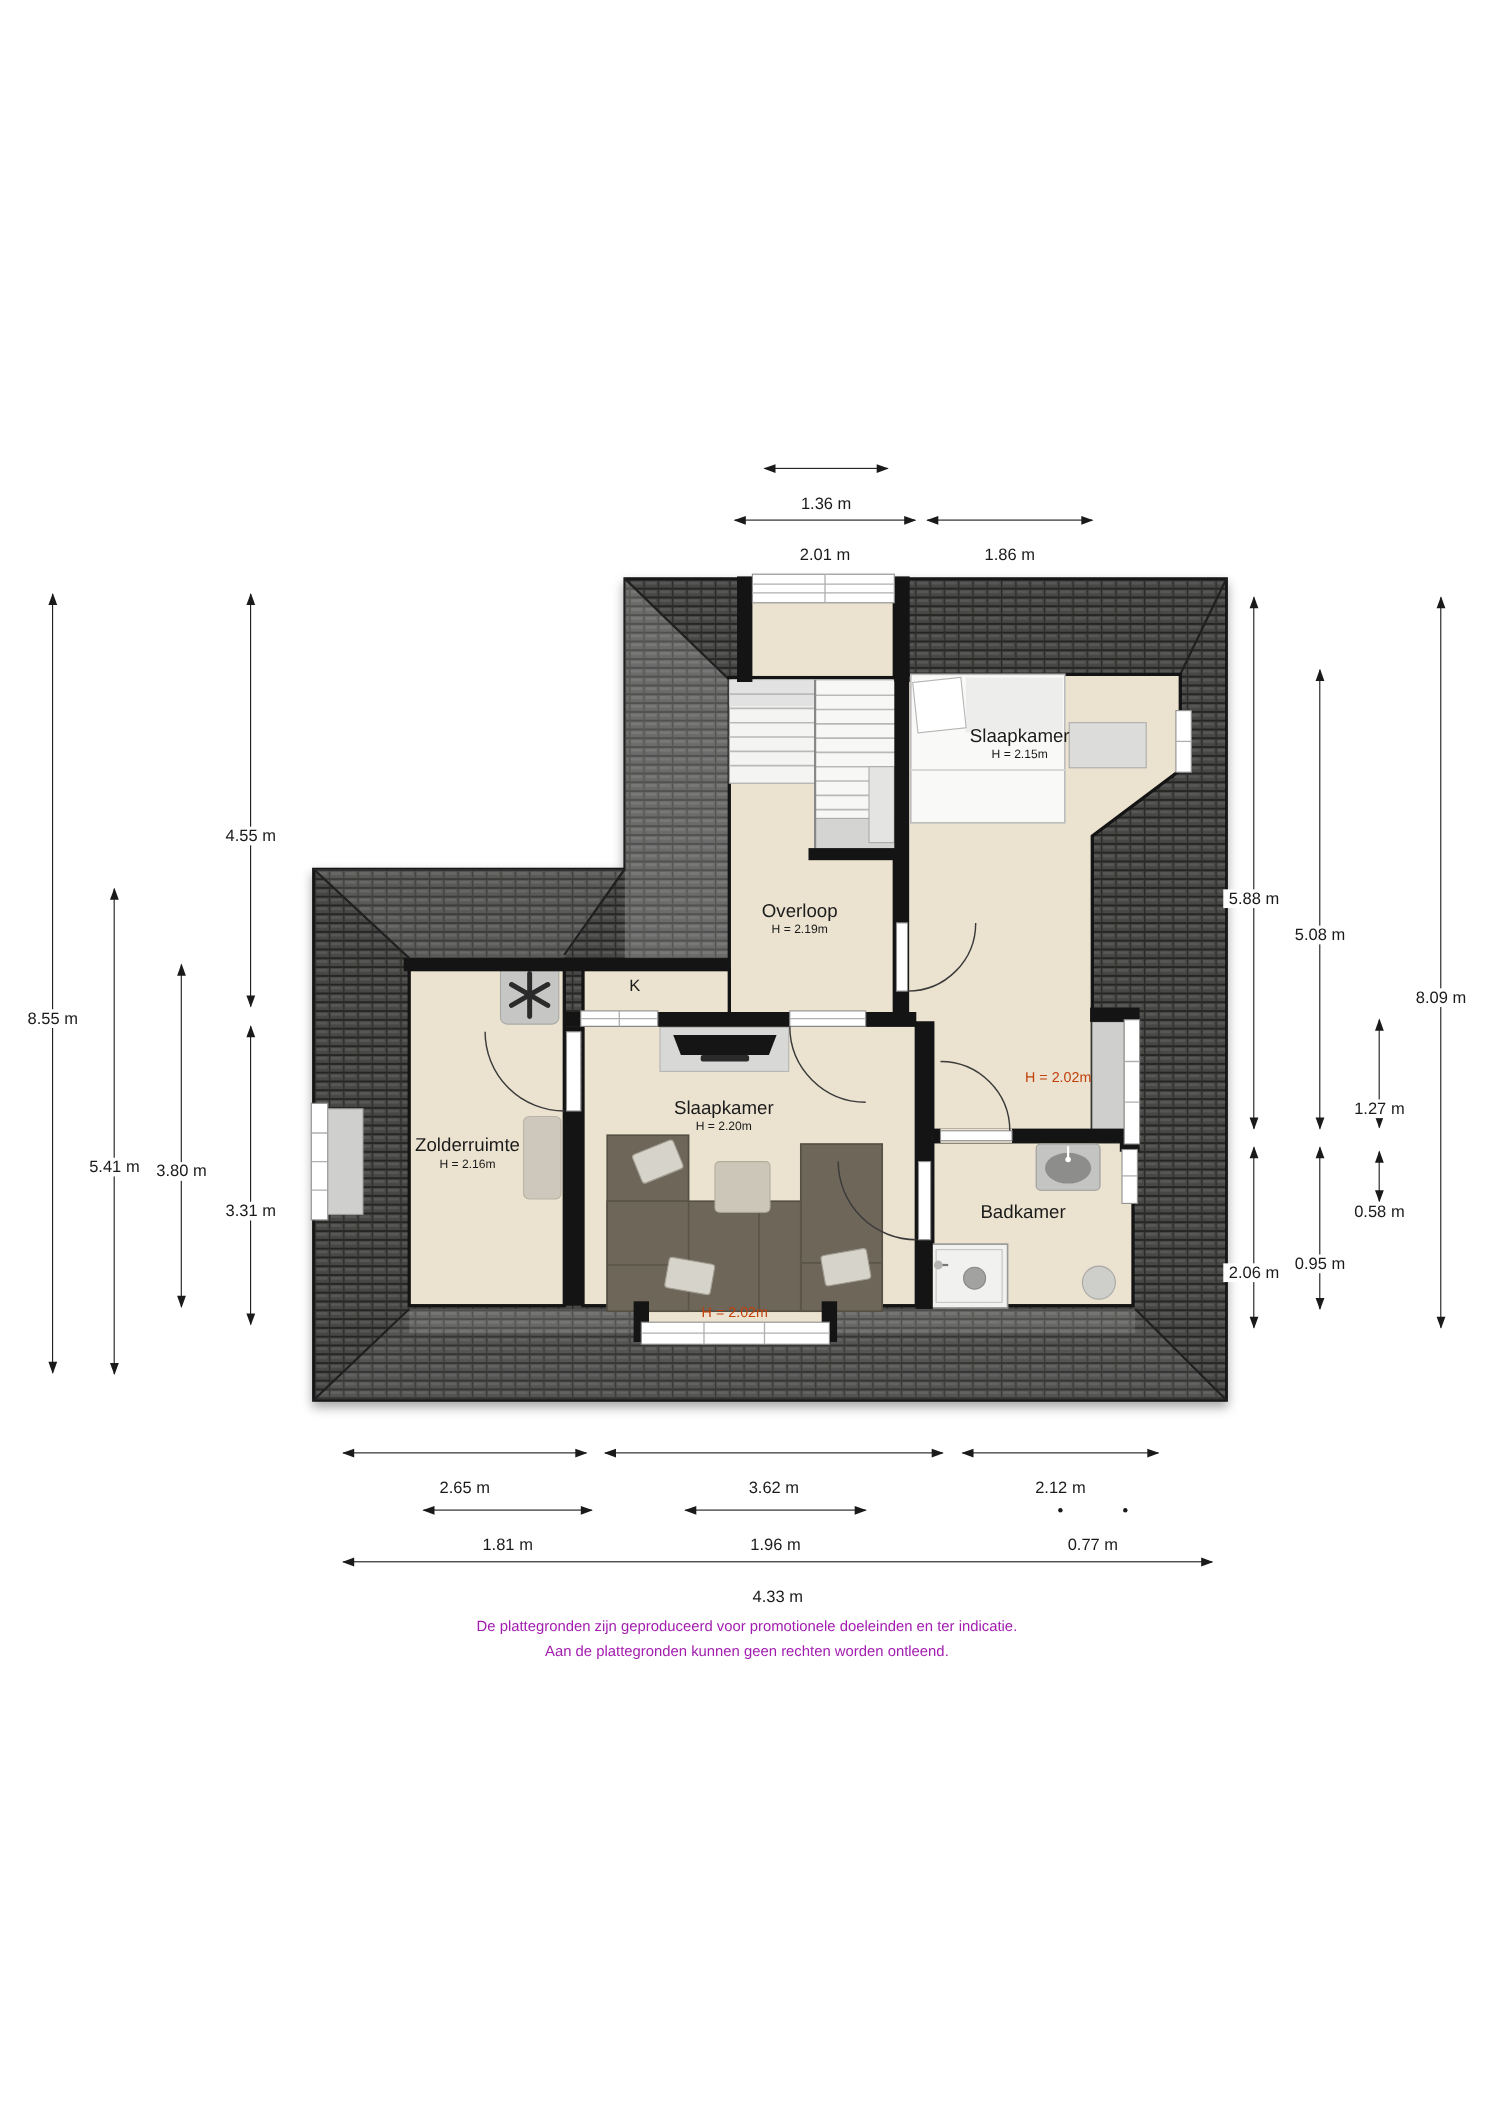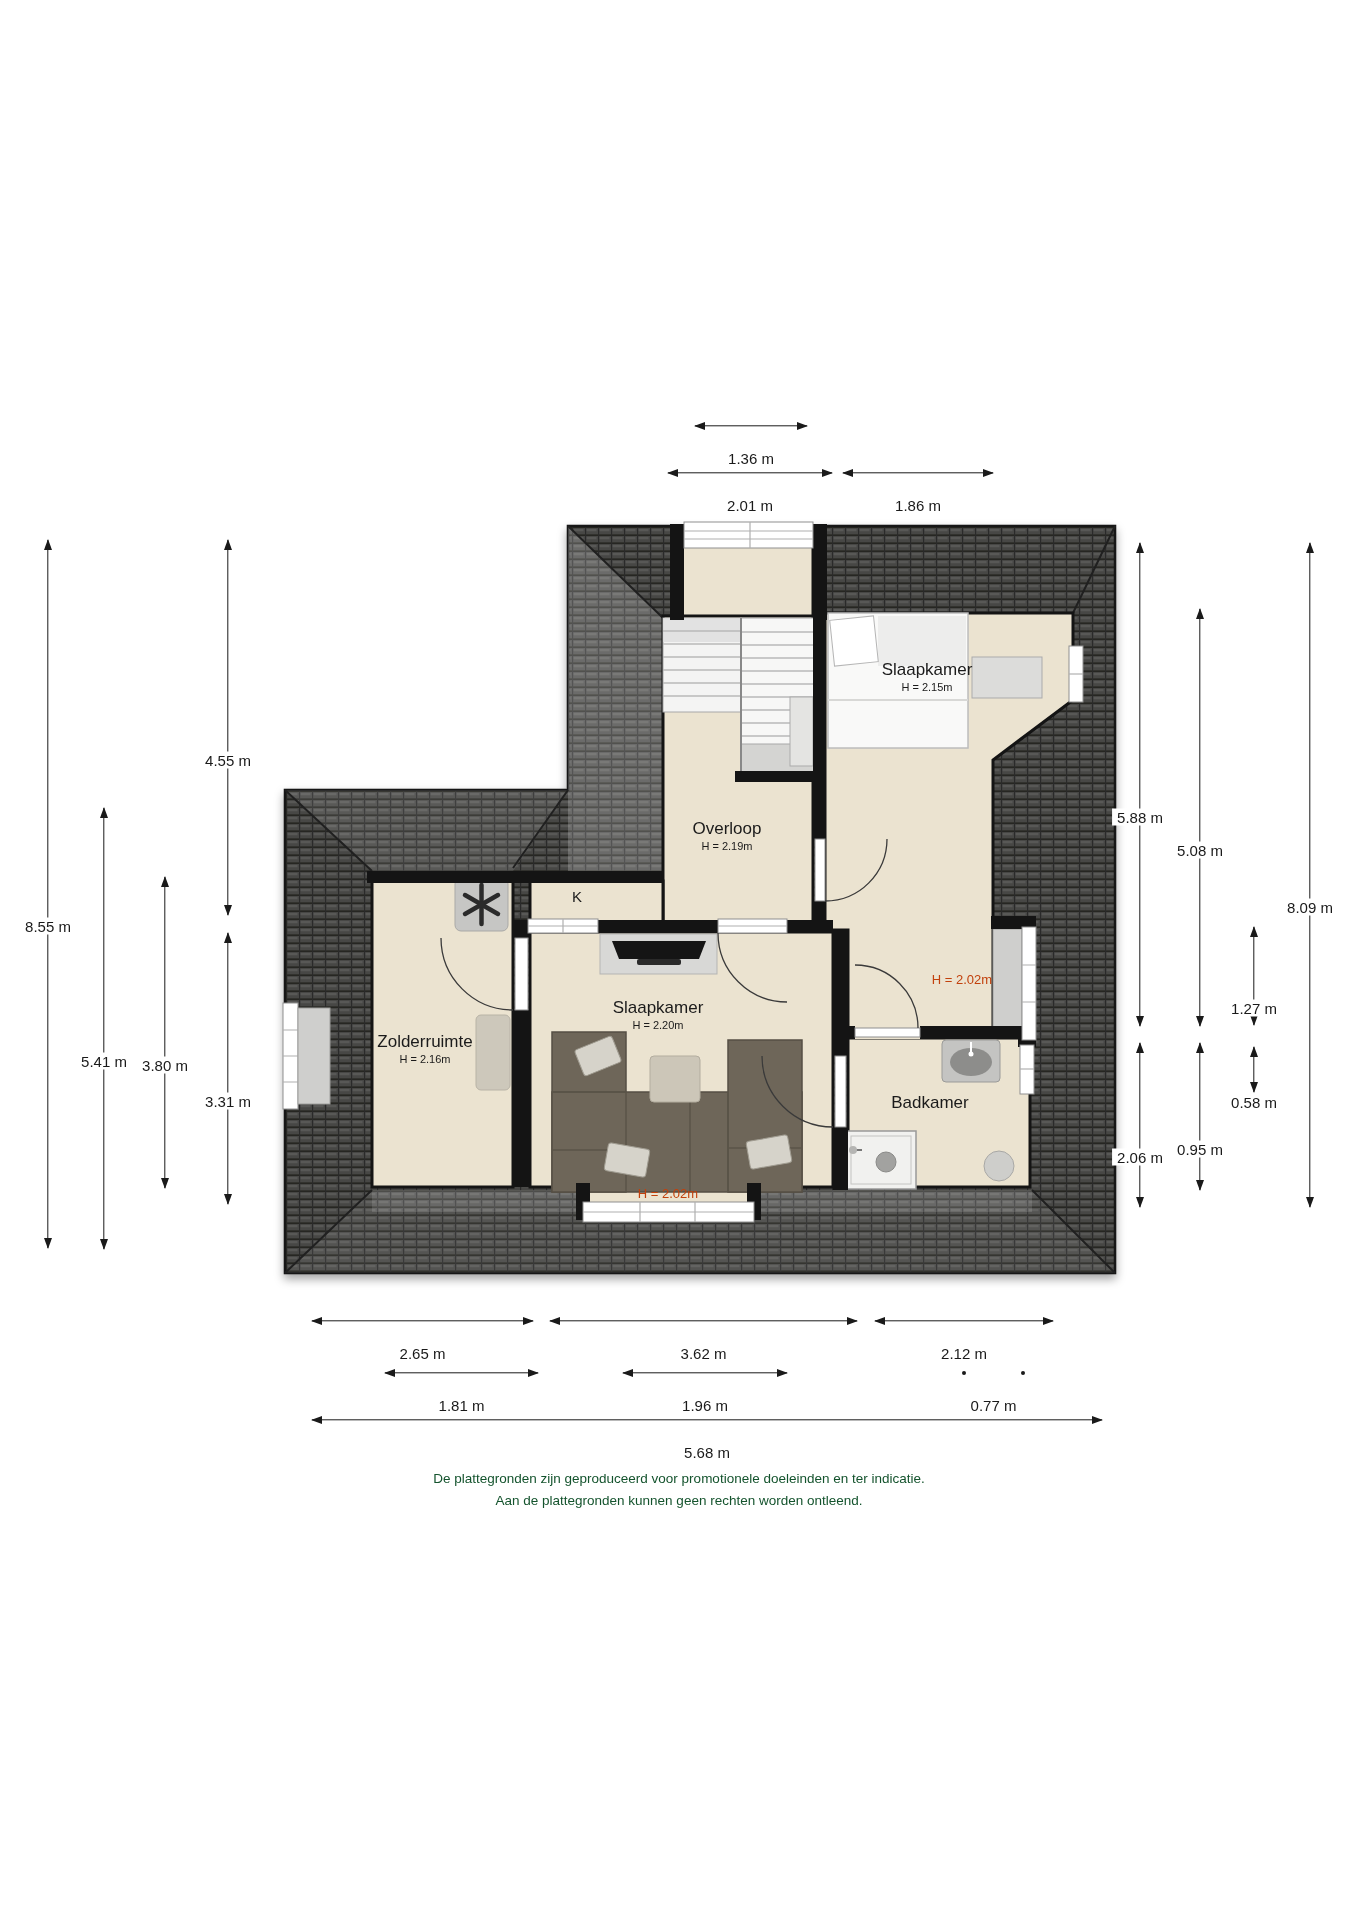--- a/index.html
+++ b/index.html
@@ -25,21 +25,21 @@
   .hdim .dot{position:absolute;top:50%;width:4px;height:4px;border-radius:50%;background:#1a1a1a;transform:translateY(-50%);}
   .hdim .dot.w{left:0;} .hdim .dot.e{right:0;}
   .dim-label{position:absolute;left:50%;top:50%;transform:translate(-50%,-50%);
     background:#ffffff;padding:0 5px;font-size:15px;line-height:17px;color:#1a1a1a;white-space:nowrap;margin-top:32px;}
   
   .room-label{position:absolute;transform:translate(-50%,-50%);text-align:center;color:#1b1b1b;z-index:5;}
   .room-name{display:block;font-size:17px;line-height:19px;}
   .room-h{display:block;font-size:11px;line-height:16px;}
   .win-h{position:absolute;transform:translate(-50%,-50%);font-size:13px;color:#c2410c;white-space:nowrap;z-index:5;}
   
-  .footer{position:absolute;left:0;right:0;top:1468px;text-align:center;color:#14532d;
+  .footer{position:absolute;left:0;right:0;top:1468px;text-align:center;color:#a21caf;
     font-size:13.5px;line-height:22px;}
 </style>
 </head>
 <body>
 
 <div class="canvas">
 
   <svg class="plan" width="1358" height="1920" viewBox="0 0 1358 1920">
     <defs>
       <pattern id="tiles" width="13" height="8" patternUnits="userSpaceOnUse">
@@ -346,21 +346,21 @@
   </div>
   <div class="hdim" style="left:962px;top:1367px;width:63px;">
     <span class="dot w"></span>
       <span class="dot e"></span>
     <span class="dim-label">0.77 m</span>
   </div>
   <div class="hdim" style="left:312px;top:1414px;width:790px;">
     <span class="line"></span>
       <span class="ah w"></span>
       <span class="ah e"></span>
-    <span class="dim-label">5.68 m</span>
+    <span class="dim-label">4.33 m</span>
   </div>
 
   <div class="footer">
     <div>De plattegronden zijn geproduceerd voor promotionele doeleinden en ter indicatie.</div>
     <div>Aan de plattegronden kunnen geen rechten worden ontleend.</div>
   </div>
 
 </div>
 
 </body></html>

